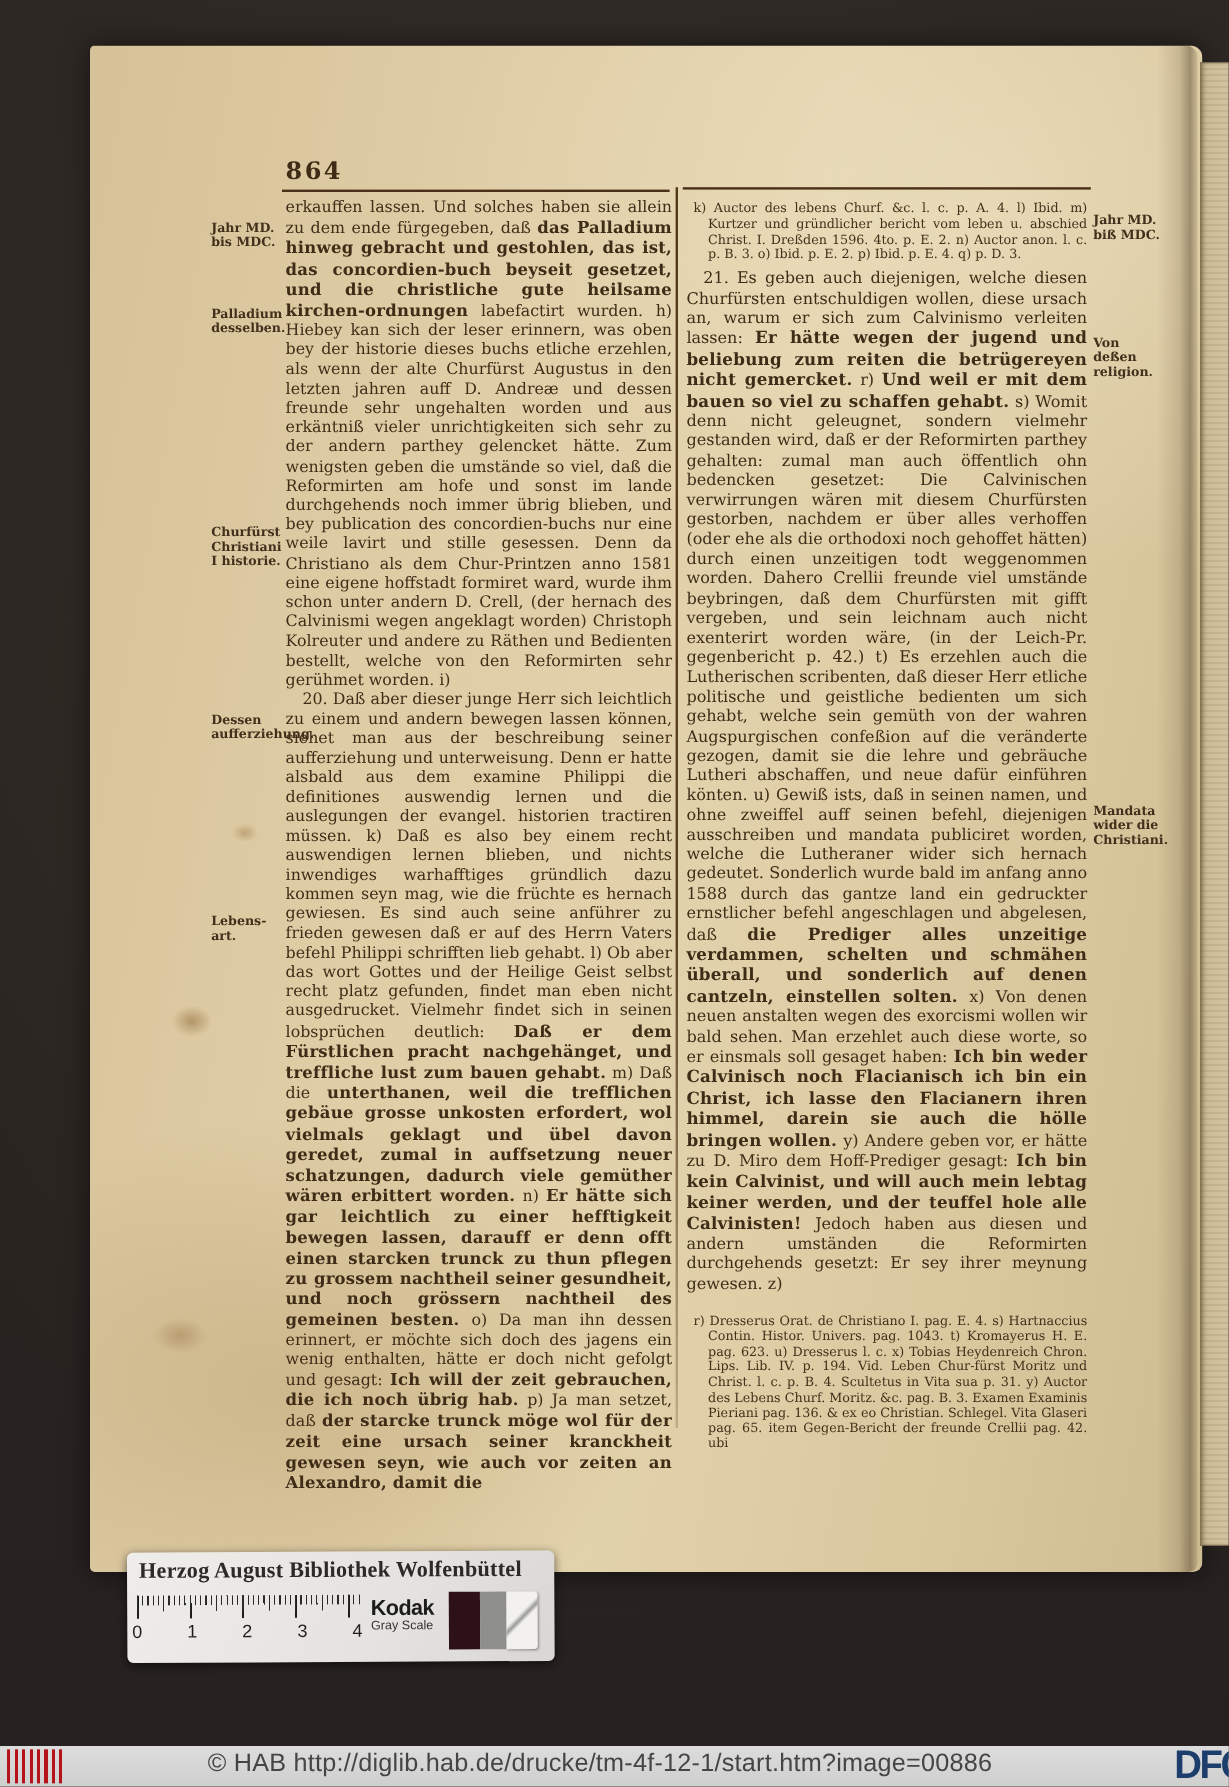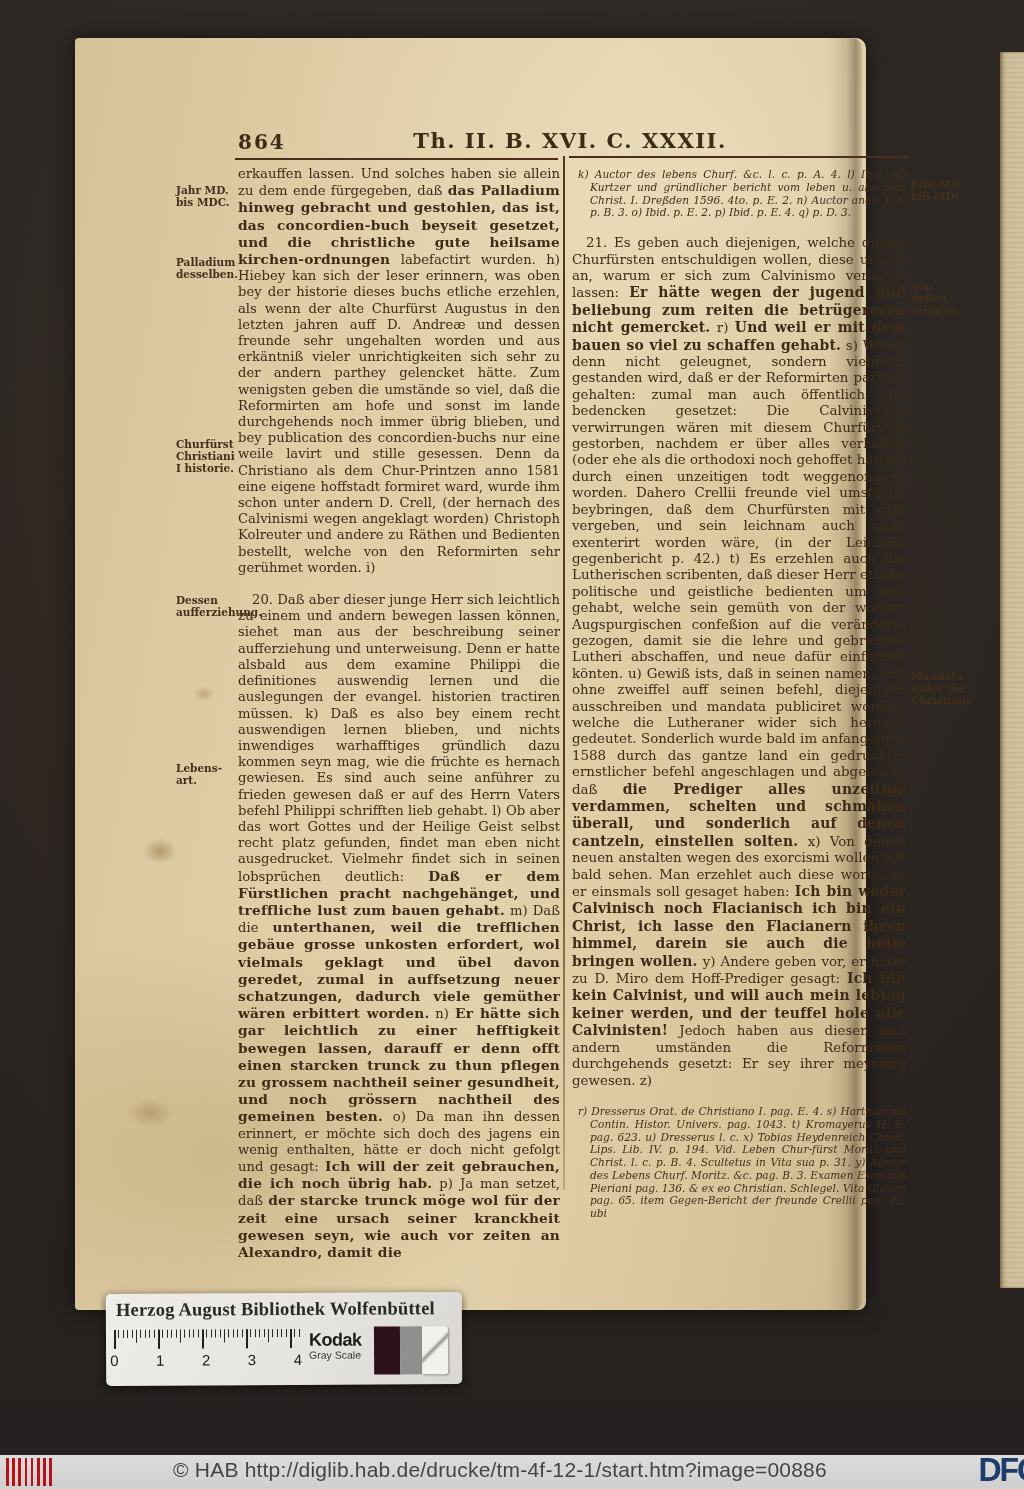--- a/index.html
+++ b/index.html
@@ -9,21 +9,21 @@
     font-family:"DejaVu Serif", serif;
   }
   .backdrop{
     position:absolute;inset:0;
     background:
       radial-gradient(ellipse 900px 1100px at 45% 40%, rgba(84,70,58,.25), rgba(0,0,0,0) 70%),
       linear-gradient(180deg,#2e2824 0%,#2a2420 55%,#262120 100%);
   }
   
   .paper{
-    position:absolute;left:75px;top:38px;width:791px;height:1272px;
+    position:absolute;left:75px;top:38px;width:927px;height:1272px;
     background:
       radial-gradient(ellipse 500px 380px at 18% 88%, rgba(150,115,60,.25), rgba(0,0,0,0) 60%),
       radial-gradient(ellipse 700px 500px at 80% 10%, rgba(255,248,225,.30), rgba(0,0,0,0) 65%),
       linear-gradient(100deg,#d6c298 0%,#dfcda6 30%,#e2d2ab 55%,#d9c79e 80%,#cdbb92 100%);
     border-radius:4px 10px 8px 4px;
     box-shadow:0 0 22px rgba(0,0,0,.55);
     color:#3e2c17;
   }
   .crease{
     position:absolute;right:4px;top:0;height:100%;width:34px;
@@ -46,25 +46,25 @@
   .htitle{position:absolute;left:320px;top:90px;width:350px;text-align:center;font-size:21px;font-weight:bold;letter-spacing:1.5px;}
   .rule{position:absolute;height:2px;background:#4a3018;}
   .rule.left{left:160px;top:120px;width:323px;}
   .rule.right{left:494px;top:118px;width:340px;}
   .coldivider{position:absolute;left:488px;top:118px;width:2px;height:1034px;background:linear-gradient(180deg,#54381c 0%,#5a3e20 60%,rgba(90,62,32,.25) 100%);}
 
   .col{position:absolute;text-align:justify;}
   .col-left{left:163px;top:128px;width:322px;font-size:13.2px;line-height:16.2px;}
   .col-right{left:497px;top:124px;width:334px;font-size:13.4px;line-height:16.4px;}
   .para{margin:0;}
-  .para.indent{text-indent:14px;margin-top:16px;}
+  .para.indent{text-indent:14px;}
   .para .em{font-weight:bold;font-size:104%;letter-spacing:.2px;}
   .fnote{
     font-size:10.6px;line-height:12.8px;margin:6px 0 6px 0;
-    padding-left:18px;text-indent:-12px;color:#452f1a;font-style:italic;
+    padding-left:18px;text-indent:-12px;color:#452f1a;
   }
   .mnote{
     position:absolute;width:58px;font-size:10.5px;line-height:12px;
     color:#42301c;font-weight:bold;text-align:left;
   }
   .mnote.mL{left:101px;}
   .mnote.mR{left:836px;}
 
   
   .card{
@@ -131,21 +131,20 @@
 
 <div class="backdrop"></div>
 
 <div class="paper">
   <div class="crease"></div>
   <div class="stain s1"></div>
   <div class="stain s2"></div>
   <div class="stain s3"></div>
 
   <div class="pagenum">864</div>
-  <div class="htitle">Th. II. B. XVI. C. XXXII.</div>
   <div class="rule left"></div>
   <div class="rule right"></div>
   <div class="coldivider"></div>
 
   <div class="mnote mL" style="top:146px;">Jahr MD. bis MDC.</div>
   <div class="mnote mL" style="top:218px;">Palladium desselben.</div>
   <div class="mnote mL" style="top:380px;margin-top:20px;">Churfürst Christiani I historie.</div>
   <div class="mnote mL" style="top:556px;">Dessen aufferziehung.</div>
   <div class="mnote mL" style="top:724px;">Lebens-art.</div>
 

